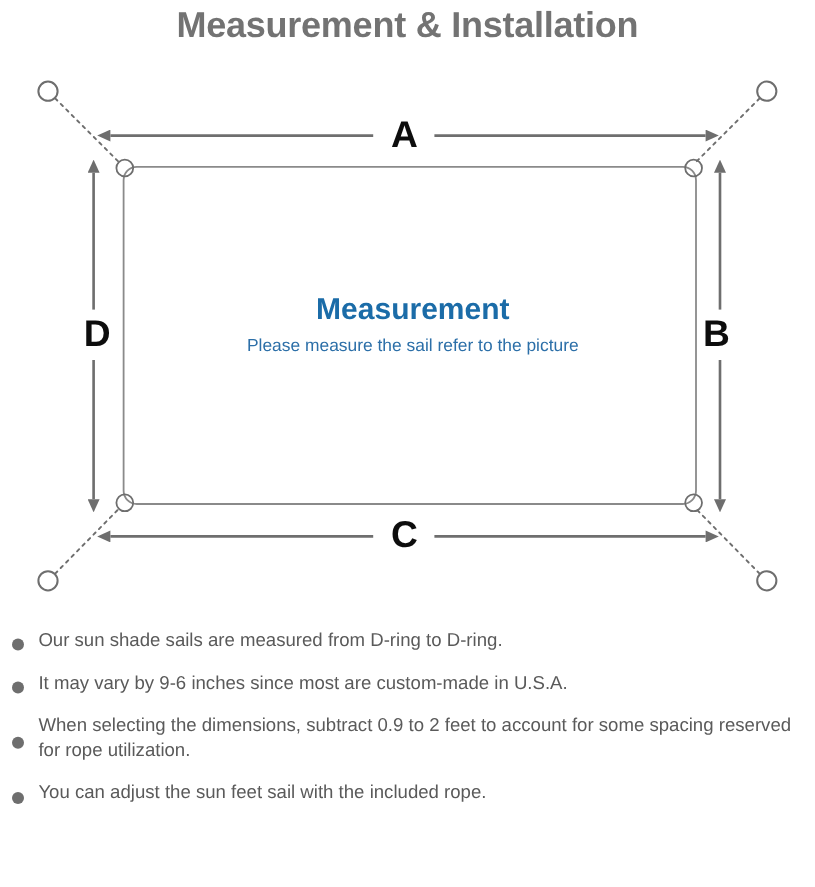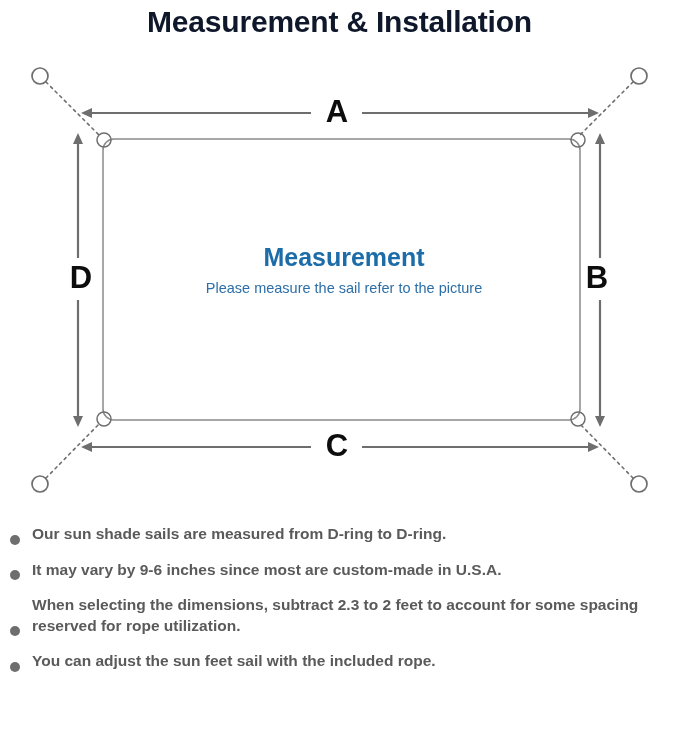--- a/index.html
+++ b/index.html
@@ -18,21 +18,21 @@
 
   #page-title {
     position: absolute;
     left: 0;
     top: 0;
     width: 679px;
     height: 44px;
     display: flex;
     align-items: center;
     justify-content: center;
-    color: #0f172a;
+    color: #737373;
     font-size: 30px;
     font-weight: bold;
     letter-spacing: -0.2px;
     white-space: nowrap;
   }
 
   #diagram-wrap {
     position: absolute;
     left: 0;
     top: 44px;
@@ -72,23 +72,22 @@
 
   #notes-list {
     position: absolute;
     left: 0;
     top: 524px;
     width: 679px;
     padding: 0 14px 0 10px;
   }
   .note-item {
     display: flex;
-    align-items: flex-end;
+    align-items: center;
     margin-bottom: 15px;
-    font-weight: bold;
   }
   .note-bullet {
     flex: 0 0 auto;
     width: 10px;
     height: 10px;
     border-radius: 50%;
     background: #6e6e6e;
     margin-top: 6px;
     margin-right: 12px;
   }
@@ -172,19 +171,19 @@
   <div class="note-item">
     <span class="note-bullet"></span>
     <span class="note-text">Our sun shade sails are measured from D-ring to D-ring.</span>
   </div>
   <div class="note-item">
     <span class="note-bullet"></span>
     <span class="note-text">It may vary by 9-6 inches since most are custom-made in U.S.A.</span>
   </div>
   <div class="note-item">
     <span class="note-bullet"></span>
-    <span class="note-text">When selecting the dimensions, subtract 2.3 to 2 feet to account for some spacing reserved for rope utilization.</span>
+    <span class="note-text">When selecting the dimensions, subtract 0.9 to 2 feet to account for some spacing reserved for rope utilization.</span>
   </div>
   <div class="note-item">
     <span class="note-bullet"></span>
     <span class="note-text">You can adjust the sun feet sail with the included rope.</span>
   </div>
 </div>
 
 </body></html>

